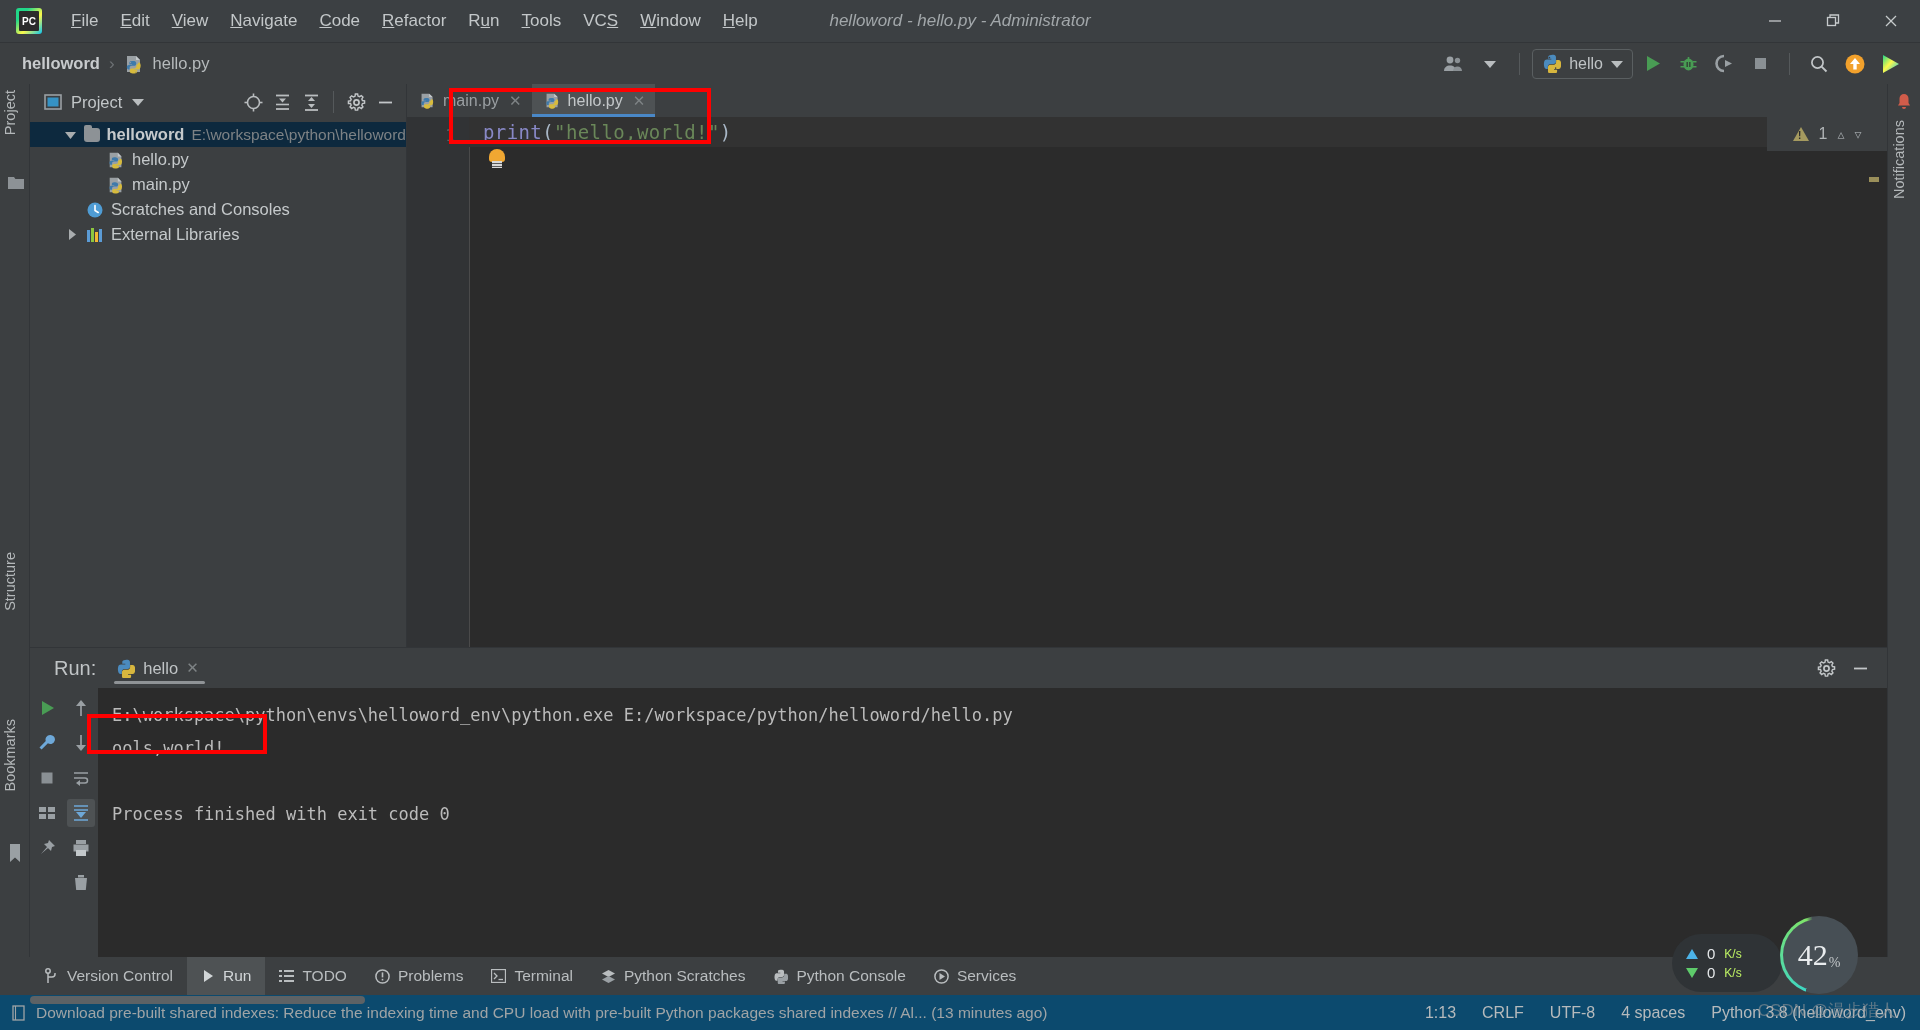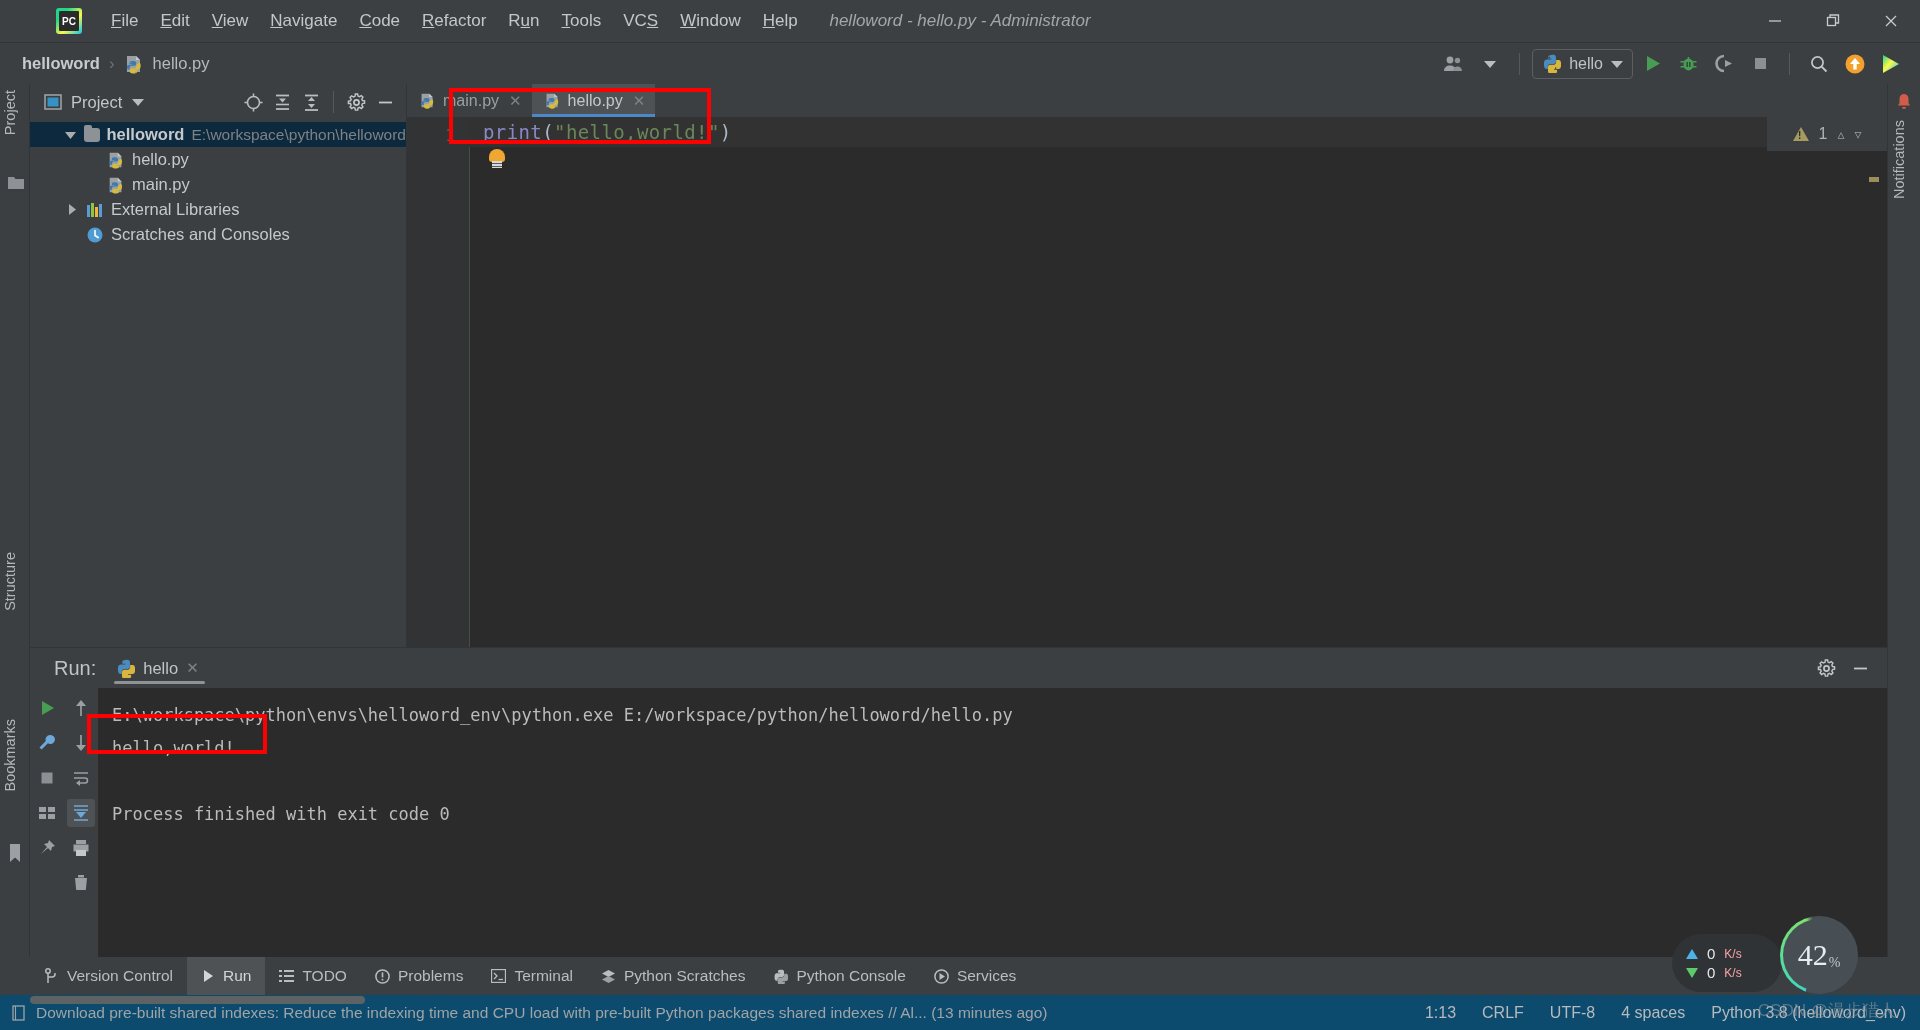--- a/index.html
+++ b/index.html
@@ -7,21 +7,21 @@
     width: 1920px; height: 1030px;
     background: #3c3f41;
     font-family: "Liberation Sans", sans-serif;
     overflow: hidden;
   }
   #app { position: relative; width: 1920px; height: 1030px; background: #3c3f41; color: #bbbbbb; }
 
   
   .titlebar {
     position: absolute; left:0; top:0; width:1920px; height:42px;
-    background:#3c4043; display:flex; align-items:center;padding-left:40px;
+    background:#3c4043; display:flex; align-items:center;
   }
   .pc-logo {
     width:26px; height:26px; margin-left:16px; margin-right:18px;
     background: linear-gradient(135deg,#21d789 0%, #21d789 25%, #fcf84a 60%, #07c3f2 100%);
     border-radius:3px; position:relative; flex:none;
   }
   .pc-logo::after{
     content:"PC"; position:absolute; left:3px; top:3px; right:3px; bottom:3px;
     background:#2b2b2b; color:#ffffff; font-size:10px; font-weight:bold;
     display:flex; align-items:center; justify-content:center; border-radius:1px;
@@ -158,21 +158,21 @@
 
   
   .netwidget {
     position:absolute; right:138px; bottom:38px; width:110px; height:58px;
     background:#2f3336; border-radius:29px; display:flex; flex-direction:column;
     justify-content:center; padding-left:14px; gap:2px; z-index:5;
   }
   .netrow { display:flex; align-items:center; gap:9px; font-size:15px; color:#e4e7e9; }
   .arrow-up { width:0;height:0;border-left:6px solid transparent;border-right:6px solid transparent;border-bottom:10px solid #4cb3e8; }
   .arrow-dn { width:0;height:0;border-left:6px solid transparent;border-right:6px solid transparent;border-top:10px solid #5ecb6b; }
-  .net-unit { font-size:12px; color:#fca5a5; }
+  .net-unit { font-size:12px; color:#bef264; }
   .gauge {
     position:absolute; right:62px; bottom:36px; width:78px; height:78px; border-radius:50%;
     background:#474f55; display:flex; align-items:center; justify-content:center; z-index:6;
     border:3px solid transparent;
     background-image: linear-gradient(#474f55,#474f55), conic-gradient(from 200deg, #3dd6c4 0deg, #7ee36a 140deg, #474f55 150deg, #474f55 360deg);
     background-origin: border-box; background-clip: content-box, border-box; font-family: Liberation Serif, serif;
   }
   .gauge-val { font-size:30px; color:#e9ecee; font-weight:300; }
   .gauge-pct { font-size:14px; color:#c3c7c9; align-self:flex-end; margin-bottom:20px; margin-left:1px; }
 
@@ -458,45 +458,45 @@
           <svg width="18" height="18" viewBox="0 0 20 20">
             <path d="M3 2 h9 l4 4 v12 h-13 z" fill="#9aa0a4"></path>
               <path d="M12 2 v4 h4 z" fill="#c3c8cb"></path>
             <path d="M8 7c-2 0-2.6 .9-2.6 2v1.4h2.7v.5H4.8c-1.1 0-2 .7-2 2.2s.7 2.3 1.8 2.3h1v-1.6c0-1.2 1-2.1 2.2-2.1h2.6c1 0 1.8-.8 1.8-1.8V9c0-1-.9-1.7-1.9-1.9C9.6 7 8.7 7 8 7z" fill="#3e7aab"></path>
             <path d="M13.4 10.6h-1v1.6c0 1.2-1.1 2.2-2.2 2.2H7.6c-1 0-1.8.8-1.8 1.8v1.2c0 1 .9 1.6 1.9 1.9 1.2.3 2.3.4 3.7 0 .9-.3 1.8-.8 1.8-1.9v-1.4h-2.7v-.5h4c1.1 0 1.5-.8 1.9-2 .4-1.2.4-2.3 0-3.6-.3-.9-.8-1.3-1.8-1.3z" fill="#d7bb3d"></path>
           </svg>
         </span>
         <span class="node-name">main.py</span>
       </div>
 
+      <div class="tree-row" style="padding-left:56px;">
+        <span>
+          <svg width="18" height="18" viewBox="0 0 18 18">
+            <circle cx="9" cy="9" r="7.5" fill="#4f9cd4"></circle>
+            <path d="M9 4.5v5l3.2 2" fill="none" stroke="#ffffff" stroke-width="1.6" stroke-linecap="round"></path>
+          </svg>
+        </span>
+        <span class="node-name">Scratches and Consoles</span>
+      </div>
+
       <div class="tree-row" style="padding-left:34px;">
         <span class="tw">
           <svg width="8" height="11" viewBox="0 0 8 11">
               <polygon points="1,0 8,5.5 1,11" fill="#a9adaf"></polygon>
             </svg>
         </span>
         <span>
           <svg width="18" height="16" viewBox="0 0 18 16">
             <rect x="1" y="3" width="3" height="12" fill="#5b9bd5"></rect>
               <rect x="5" y="1" width="3" height="14" fill="#8dc63f"></rect>
             <rect x="9" y="5" width="3" height="10" fill="#f2b632"></rect>
               <rect x="13" y="2" width="3" height="13" fill="#5b9bd5"></rect>
           </svg>
         </span>
         <span class="node-name">External Libraries</span>
-      </div>
-
-      <div class="tree-row" style="padding-left:56px;">
-        <span>
-          <svg width="18" height="18" viewBox="0 0 18 18">
-            <circle cx="9" cy="9" r="7.5" fill="#4f9cd4"></circle>
-            <path d="M9 4.5v5l3.2 2" fill="none" stroke="#ffffff" stroke-width="1.6" stroke-linecap="round"></path>
-          </svg>
-        </span>
-        <span class="node-name">Scratches and Consoles</span>
       </div>
     </div>
   </div>
 
   <div class="editor-wrap">
     <div class="tabbar">
       <div class="etab">
         <span>
           <svg width="17" height="17" viewBox="0 0 20 20">
             <path d="M3 2 h9 l4 4 v12 h-13 z" fill="#9aa0a4"></path>
@@ -657,21 +657,21 @@
             <svg width="18" height="18" viewBox="0 0 18 18">
               <path d="M3 4h12l-1.2 12H4.2z" fill="#9aa0a4"></path>
                 <rect x="6" y="1" width="6" height="2.5" fill="#9aa0a4"></rect>
             </svg>
           </div>
         </div>
       </div>
 
       <div class="console">
         <div class="console-line">E:\workspace\python\envs\helloword_env\python.exe E:/workspace/python/helloword/hello.py</div>
-        <div class="console-line">hello,world!</div>
+        <div class="console-line">ools,world!</div>
         <div class="console-line"></div>
         <div class="console-line">Process finished with exit code 0</div>
       </div>
     </div>
   </div>
 
   <div class="bottombar">
     <div style="width:30px;"></div>
     <div class="bb-item">
       <span>

